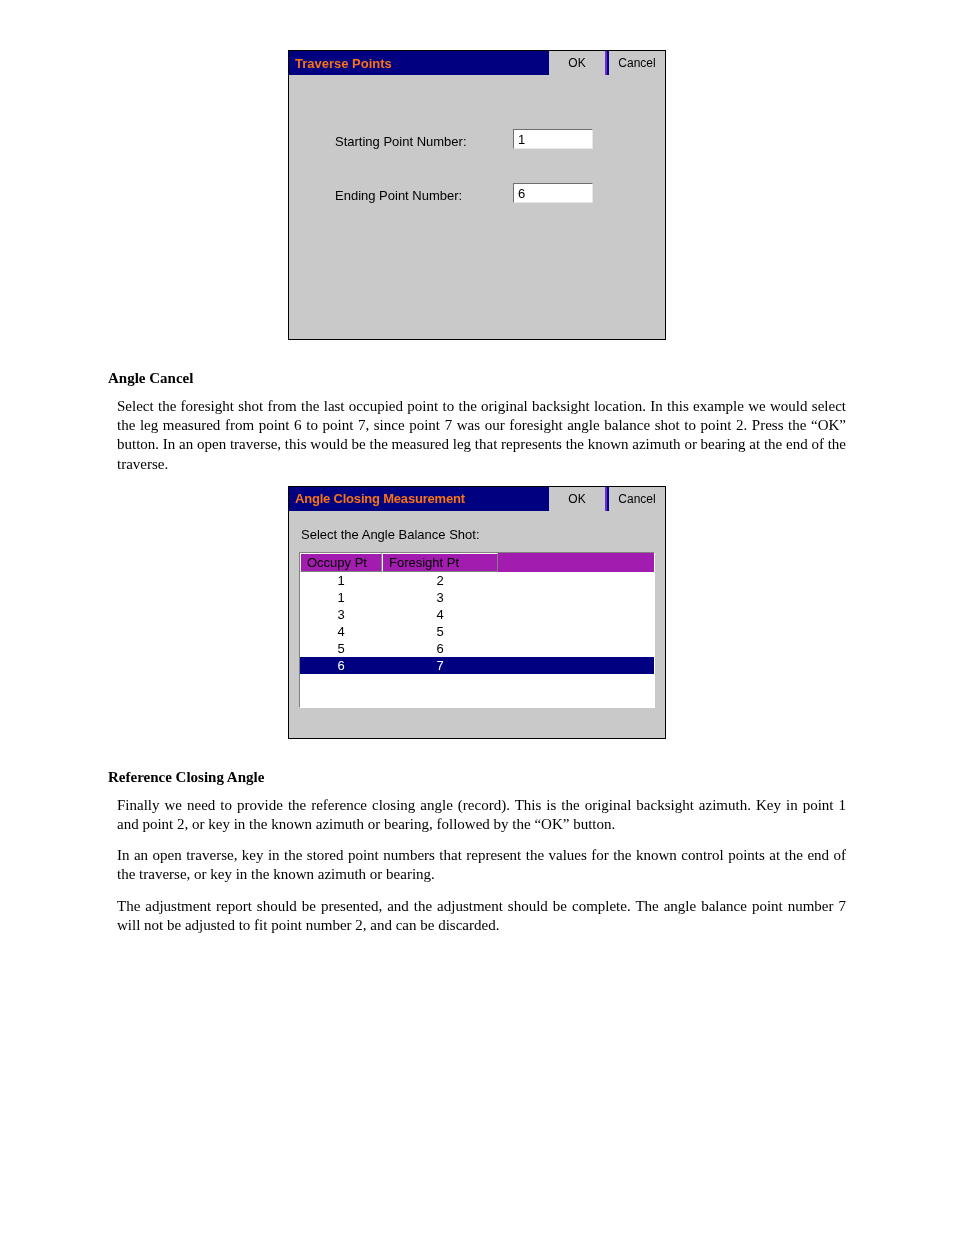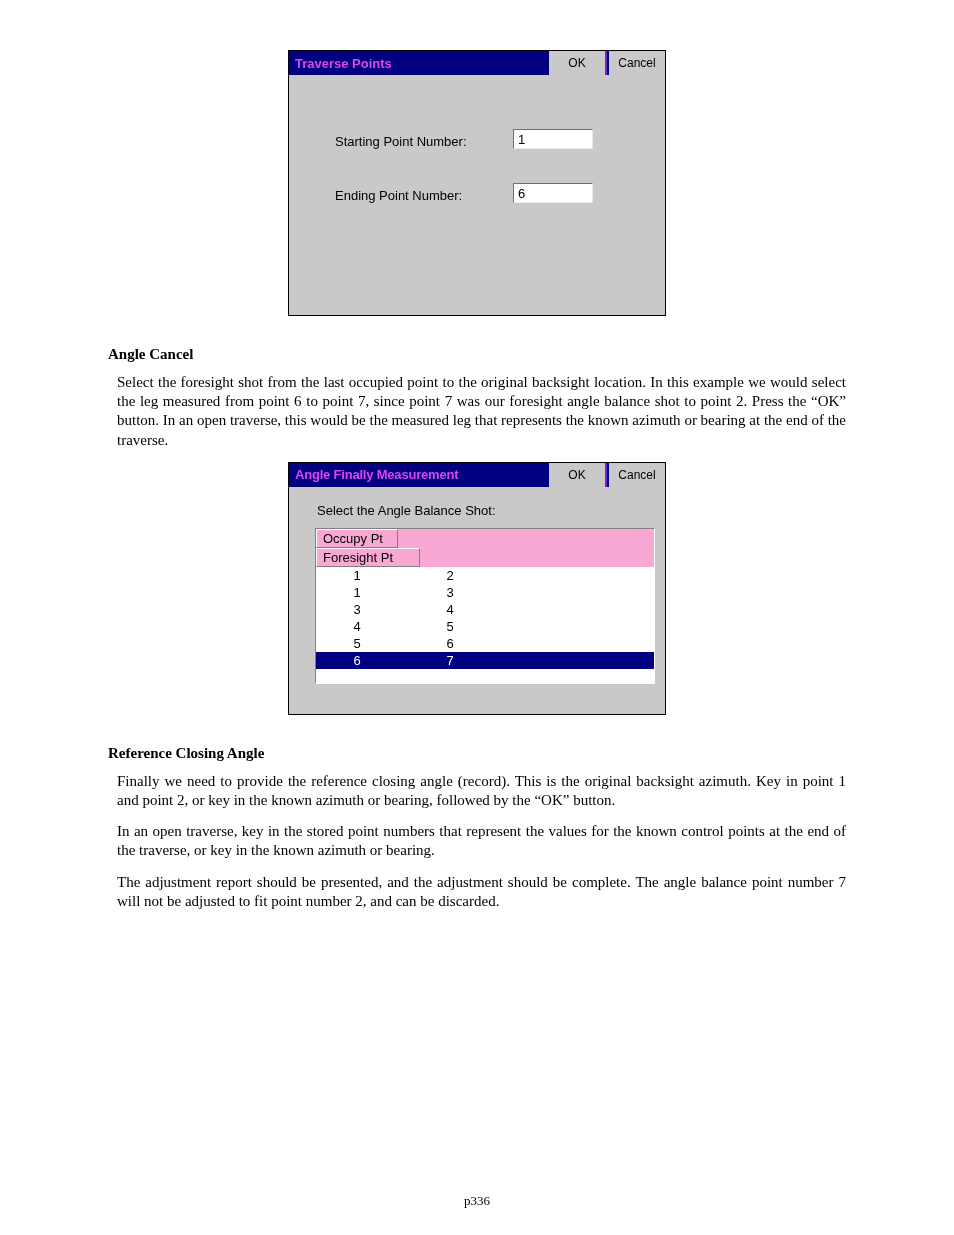--- a/index.html
+++ b/index.html
@@ -28,21 +28,21 @@
     font-family: "Tahoma", "Microsoft Sans Serif", Arial, sans-serif;
     font-size: 13px;
   }
   .titlebar {
     display: flex;
     align-items: stretch;
     background: #000080;
     height: 24px;
   }
   .titlebar-text {
-    color: #d946ef;
+    color: #f97316;
     font-weight: bold;
     padding: 3px 6px;
     flex: 1;
     font-size: 13px;
     display: flex;
     align-items: center;
   }
   .titlebar-btn {
     width: 56px;
     background: #c9c9c9;
@@ -90,53 +90,52 @@
     font-size: 15px;
   }
   p.body {
     margin: 0 0 12px 9px;
     text-align: justify;
     line-height: 1.28;
   }
 
   
   .dlg2-body {
-    padding: 16px 10px 30px 26px;
+    padding: 16px 10px 30px 10px;
   }
   .dlg2-instr {
     font-size: 13px;
     margin: 0 0 10px 2px;
     color: #000;
   }
   .dlg2-listwrap {
     border-top: 1px solid #808080;
     border-left: 1px solid #808080;
     border-right: 1px solid #fff;
     border-bottom: 1px solid #fff;
     background: #fff;
     height: 154px;
     overflow: hidden;
   }
   .dlg2-header {
     display: flex;
-    background: #f9a8d4;
-    flex-direction: column;
+    background: #a21caf;
   }
   .dlg2-hcell {
     box-sizing: border-box;
     padding: 1px 6px;
     font-size: 13px;
     border-right: 1px solid #808080;
     border-bottom: 1px solid #808080;
     border-top: 1px solid #fff;
     border-left: 1px solid #fff;
     text-align: left;
   }
   .colA { width: 82px; }
-  .colB { width: 104px; }
+  .colB { width: 116px; }
   .dlg2-rows {
     font-size: 13px;
   }
   .dlg2-drow {
     display: flex;
     line-height: 17px;
   }
   .dlg2-drow.sel {
     background: #000080;
     color: #fff;
@@ -166,33 +165,33 @@
     <div class="titlebar">
       <div class="titlebar-text">Traverse Points</div>
       <div class="titlebar-btn">OK</div>
       <div class="titlebar-btn">Cancel</div>
     </div>
     <div class="dlg1-body">
       <div class="dlg1-row">
         <div class="dlg1-label">Starting Point Number:</div>
         <input class="dlg1-input" value="1" style="">
       </div>
-      <div class="dlg1-row" style="margin-bottom:52px;">
+      <div class="dlg1-row" style="margin-bottom:76px;">
         <div class="dlg1-label">Ending Point Number:</div>
         <input class="dlg1-input" value="6" style="">
       </div>
     </div>
   </div>
 
   <div class="section-heading">Angle Cancel</div>
   <p class="body">Select the foresight shot from the last occupied point to the original backsight location. In this example we would select the leg measured from point 6 to point 7, since point 7 was our foresight angle balance shot to point 2. Press the “OK” button. In an open traverse, this would be the measured leg that represents the known azimuth or bearing at the end of the traverse.</p>
 
   <div class="dialog">
     <div class="titlebar">
-      <div class="titlebar-text" style="padding-right:0; letter-spacing:-0.2px;">Angle Finally Measurement</div>
+      <div class="titlebar-text" style="padding-right:0; letter-spacing:-0.2px;">Angle Closing Measurement</div>
       <div class="titlebar-btn">OK</div>
       <div class="titlebar-btn">Cancel</div>
     </div>
     <div class="dlg2-body">
       <div class="dlg2-instr">Select the Angle Balance Shot:</div>
       <div class="dlg2-listwrap">
         <div class="dlg2-header">
           <div class="dlg2-hcell colA">Occupy Pt</div>
           <div class="dlg2-hcell colB">Foresight Pt</div>
         </div>
@@ -224,15 +223,14 @@
           </div>
       </div>
     </div>
   </div>
 
   <div class="section-heading">Reference Closing Angle</div>
   <p class="body">Finally we need to provide the reference closing angle (record). This is the original backsight azimuth. Key in point 1 and point 2, or key in the known azimuth or bearing, followed by the “OK” button.</p>
   <p class="body">In an open traverse, key in the stored point numbers that represent the values for the known control points at the end of the traverse, or key in the known azimuth or bearing.</p>
   <p class="body">The adjustment report should be presented, and the adjustment should be complete. The angle balance point number 7 will not be adjusted to fit point number 2, and can be discarded.</p>
 
-  <div class="page-number">p336</div>
 
 </div>
 
 </body></html>

